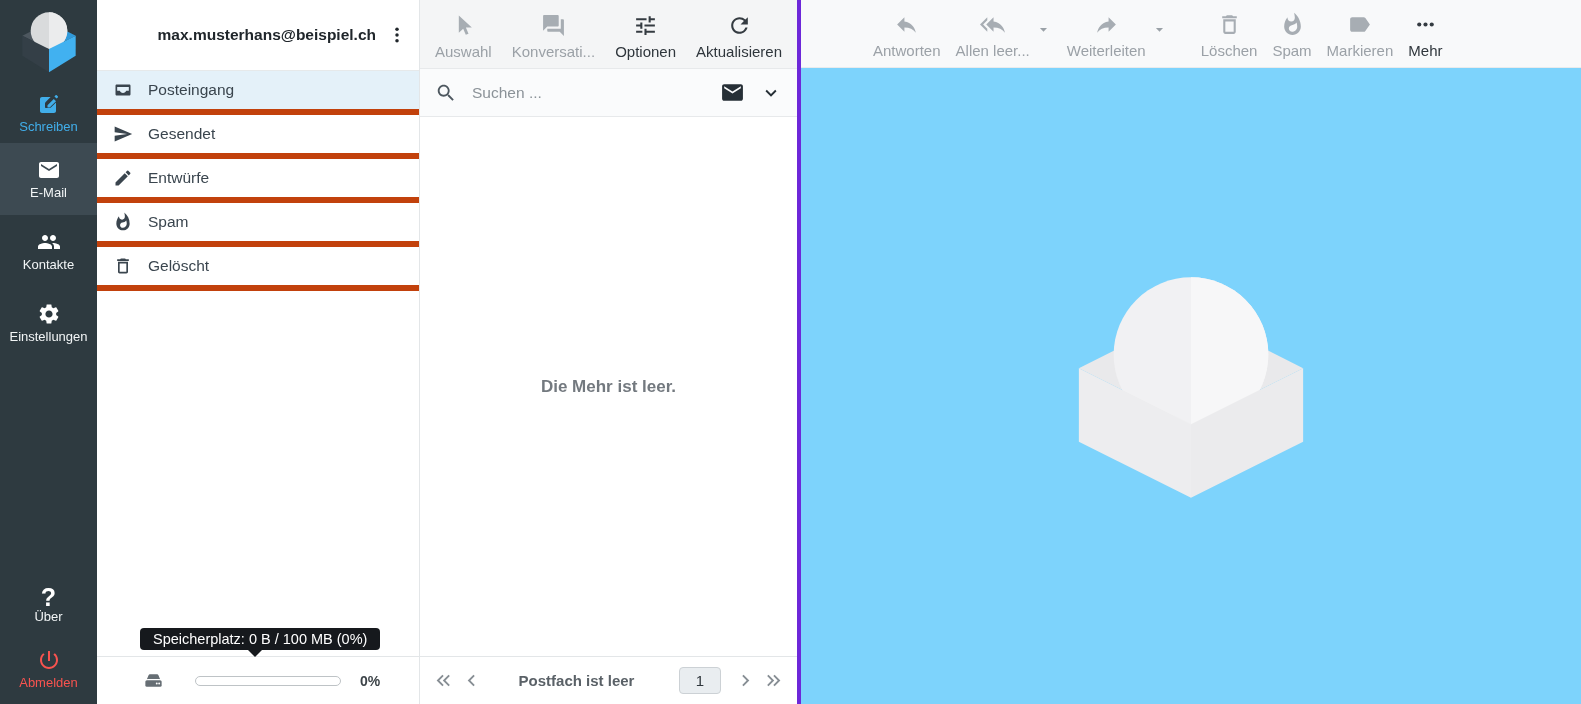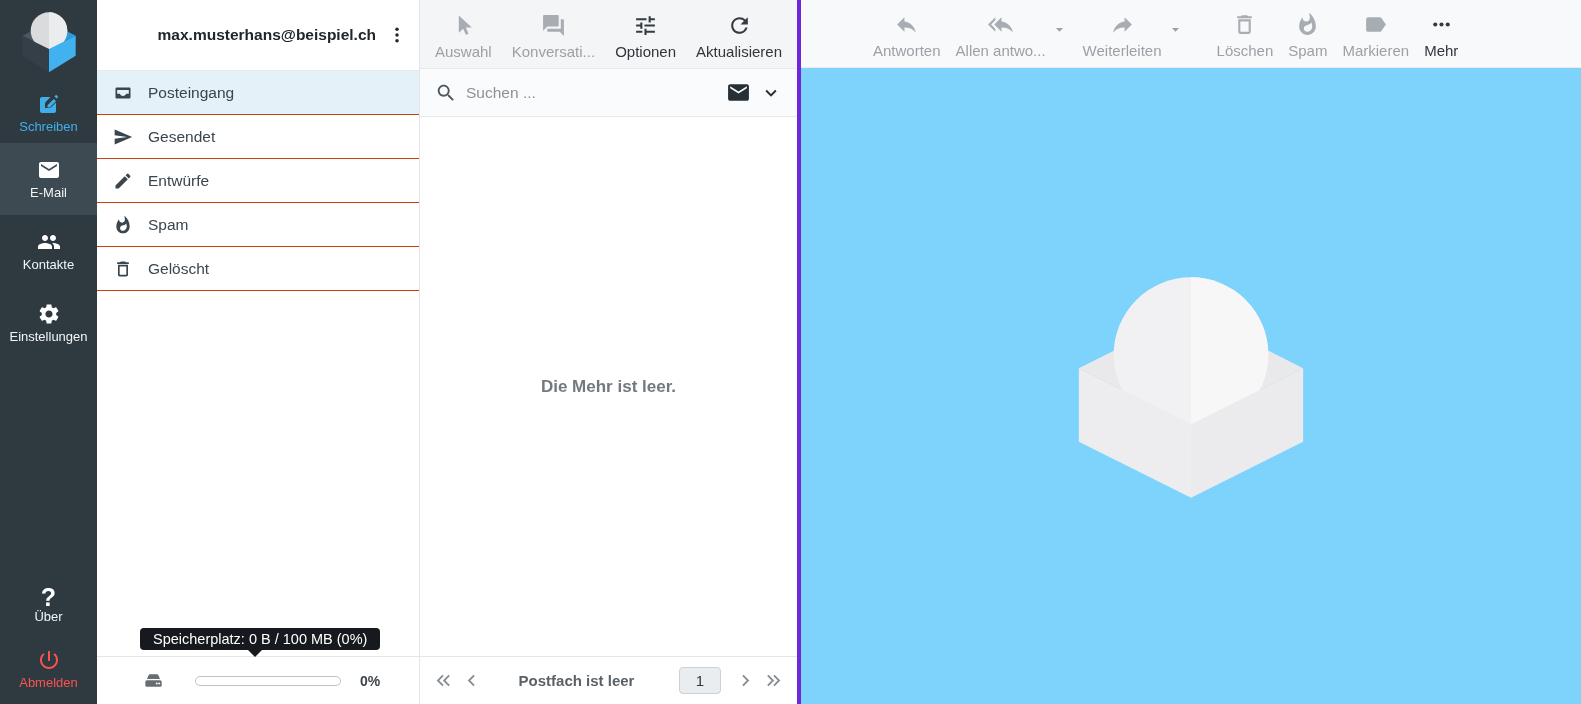--- a/index.html
+++ b/index.html
@@ -26,21 +26,21 @@
   
   .folders { width:323px; flex-shrink:0; background:#fff; border-right:1px solid #e3e6e8;
              display:flex; flex-direction:column; position:relative; }
   .folders-header { height:71px; flex-shrink:0; display:flex; align-items:center; justify-content:flex-end;
                     padding:0 12px 0 16px; border-bottom:1px solid #e6e9ea; }
   .account { font-weight:bold; font-size:15.5px; color:#20262b; white-space:nowrap; }
   .kebab-btn { margin-left:11px; cursor:pointer; display:flex; }
   .kebab-btn svg { width:20px; height:20px; fill:#20262b; }
   .folder-list { list-style:none; }
   .folder { height:44px; display:flex; align-items:center; gap:15px; padding:0 16px;
-            border-bottom:1px solid #c2410c; font-size:15.5px; color:#3a454e; cursor:pointer; }
+            border-bottom:6px solid #c2410c; font-size:15.5px; color:#3a454e; cursor:pointer; }
   .folder svg { width:20px; height:20px; fill:#3a454e; flex-shrink:0; }
   .folder-selected { background:#e4f1f9; }
   .quota-tooltip { position:absolute; left:43px; bottom:54px; background:#16191d; color:#fff;
                    font-size:14.5px; padding:3px 13px; border-radius:4px; white-space:nowrap; z-index:5; }
   .quota-tooltip::after { content:""; position:absolute; top:100%; left:108px;
                    border:7px solid transparent; border-top-color:#16191d; }
   .folders-footer { margin-top:auto; height:48px; flex-shrink:0; border-top:1px solid #e3e6e8;
                     display:flex; align-items:center; padding-left:45px; }
   .disk-icon svg { width:23px; height:23px; fill:#666e74; display:block; }
   .quota-bar { width:146px; height:10px; border:1px solid #bec3c6; border-radius:6px; background:#fff;
@@ -52,21 +52,21 @@
   .listcol { width:381px; flex-shrink:0; background:#fff; border-right:4px solid #6d28d9;
              display:flex; flex-direction:column; }
   .list-toolbar { height:69px; flex-shrink:0; background:#f4f5f6; border-bottom:1px solid #e7e9eb;
                   display:flex; align-items:flex-end; justify-content:space-between; padding:0 15px 8px; }
   .tbtn { display:flex; flex-direction:column; align-items:center; gap:5px; font-size:15px;
           cursor:pointer; white-space:nowrap; }
   .tbtn svg { width:25px; height:25px; }
   .tb-on  { color:#2f363c; } .tb-on  svg { fill:#343b41; }
   .tb-off { color:#9ba1a7; cursor:default; } .tb-off svg { fill:#a7adb3; }
   .search-row { height:48px; flex-shrink:0; background:#fafbfc; border-bottom:1px solid #e7e9eb;
-                display:flex; align-items:center; padding:0 15px; gap:9px; }
+                display:flex; align-items:center; padding:0 15px; gap:15px; }
   .search-row .sicon svg { width:22px; height:22px; fill:#4d575f; display:block; }
   .search-input { flex:1; border:none; background:transparent; outline:none;
                   font-family:"Liberation Sans",sans-serif; font-size:15.5px; color:#3a454e; }
   .search-input::placeholder { color:#8b9298; opacity:1; }
   .scope-btn svg { width:25px; height:25px; fill:#262f36; display:block; }
   .sdrop-btn svg { width:22px; height:22px; fill:#262f36; display:block; }
   .list-body { flex:1; display:flex; align-items:center; justify-content:center; }
   .empty-text { font-weight:bold; font-size:17px; color:#73797f; }
   .list-footer { height:48px; flex-shrink:0; border-top:1px solid #e3e6e8;
                  display:flex; align-items:center; padding:0 13px; gap:4px; }
@@ -308,21 +308,21 @@
         <svg viewBox="0 0 24 24">
             <path d="M10 9V5l-7 7 7 7v-4.1c5 0 8.5 1.6 11 5.1-1-5-4-10-11-11z"></path>
           </svg>
         <span>Antworten</span>
       </div>
       <div class="mbtn-group">
         <div class="tbtn tb-off">
           <svg viewBox="0 0 24 24">
               <path d="M7 8V5l-7 7 7 7v-3l-4-4 4-4zm6 1V5l-7 7 7 7v-4.1c5 0 8.5 1.6 11 5.1-1-5-4-10-11-11z"></path>
             </svg>
-          <span>Allen antwo...</span>
+          <span>Allen leer...</span>
         </div>
         <span class="caret-btn">
           <svg viewBox="0 0 24 24">
               <path d="M7 10l5 5 5-5z"></path>
             </svg>
         </span>
       </div>
       <div class="mbtn-group">
         <div class="tbtn tb-off">
           <svg viewBox="0 0 24 24">

